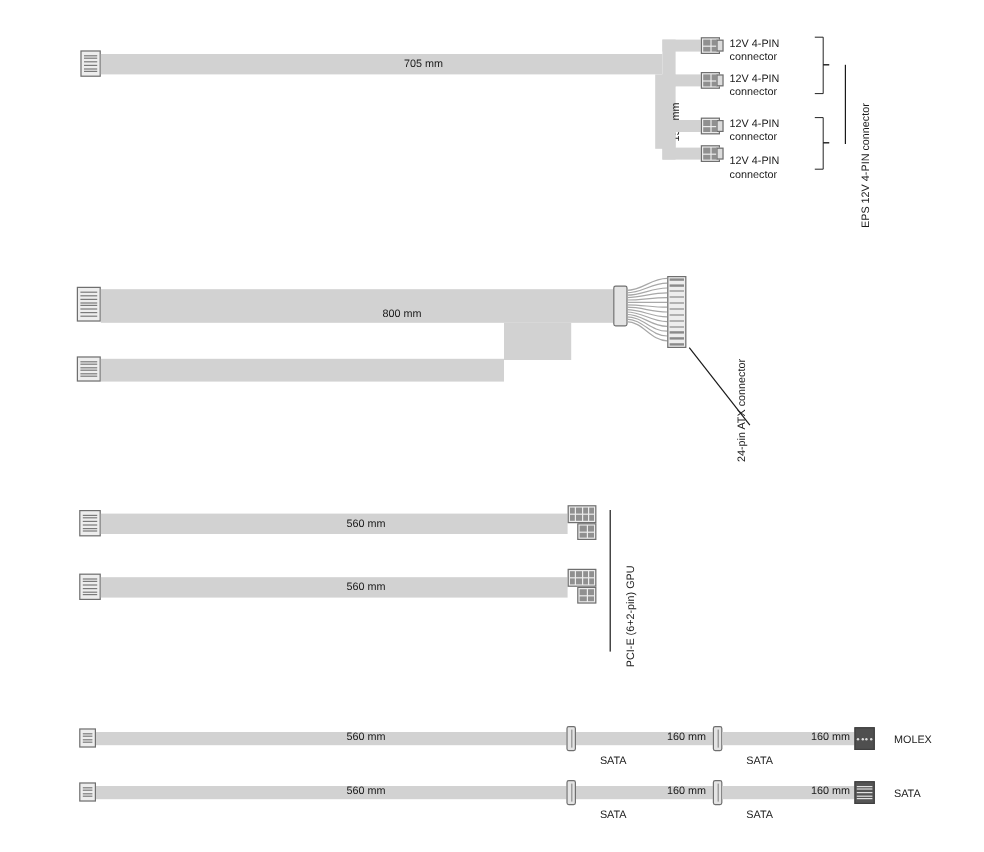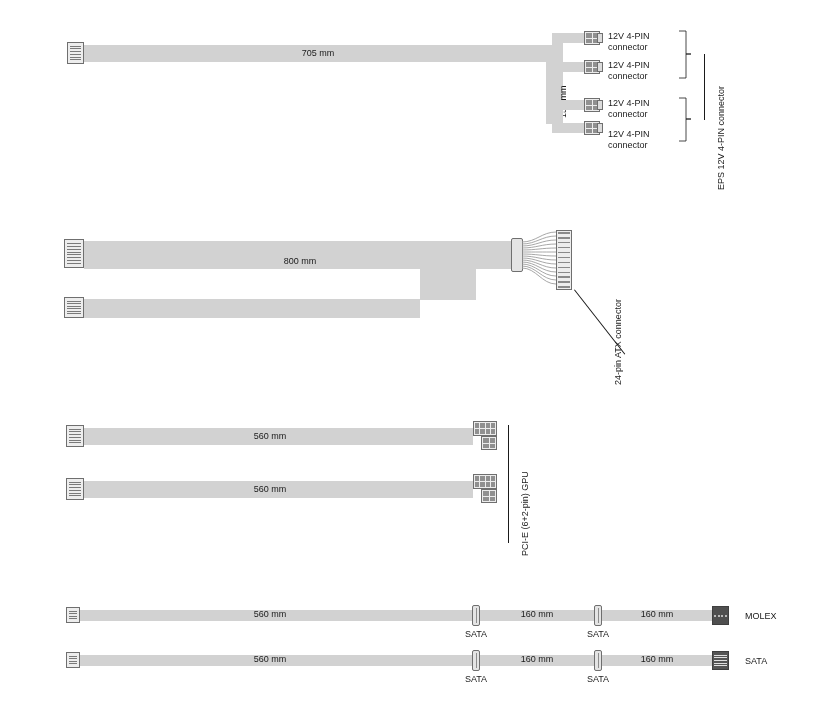--- a/index.html
+++ b/index.html
@@ -28,20 +28,21 @@
     color: #1a1a1a;
     white-space: nowrap;
     line-height: 1.25;
   }
   .lbl-center {
     position: absolute;
     font-size: 9px;
     color: #1a1a1a;
     text-align: center;
     white-space: nowrap;
+    margin-left: 35px;
   }
   .rot90 {
     transform-origin: 0 0;
     transform: rotate(-90deg);
   }
   
   .conn {
     position: absolute;
     box-sizing: border-box;
     background: #e9e9e9;

